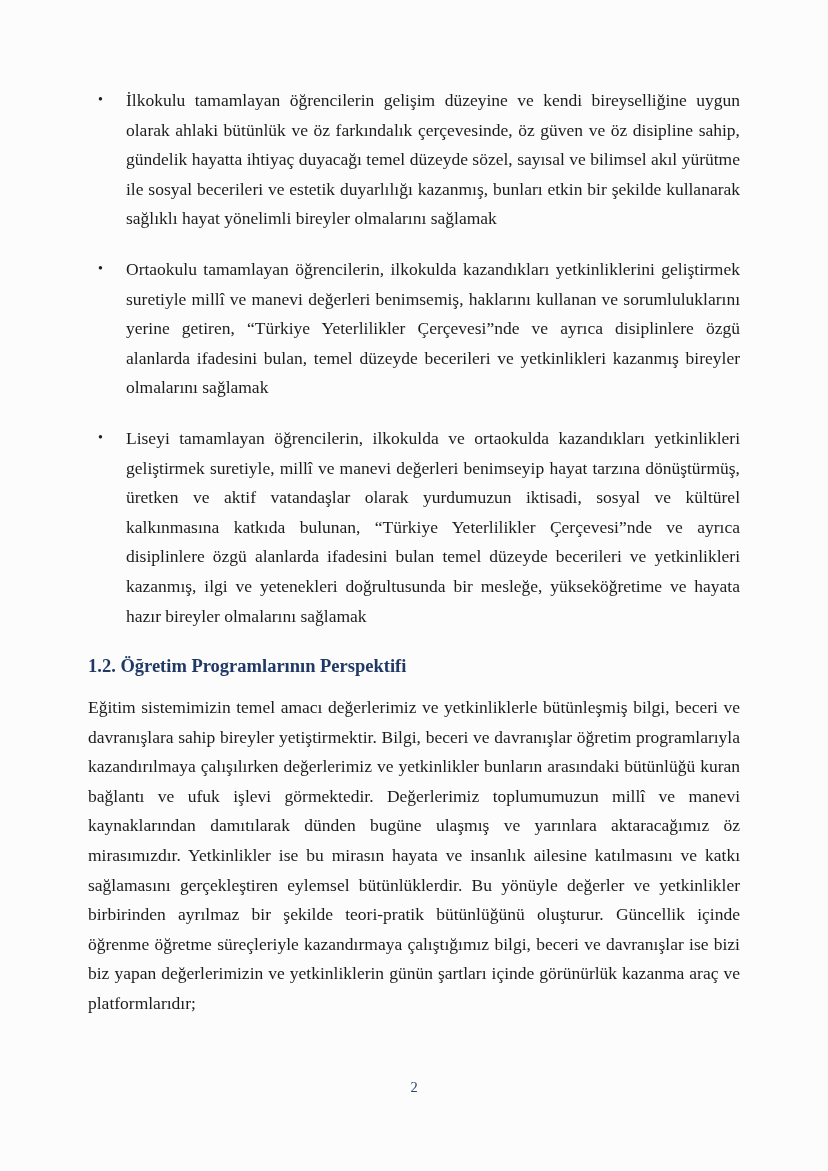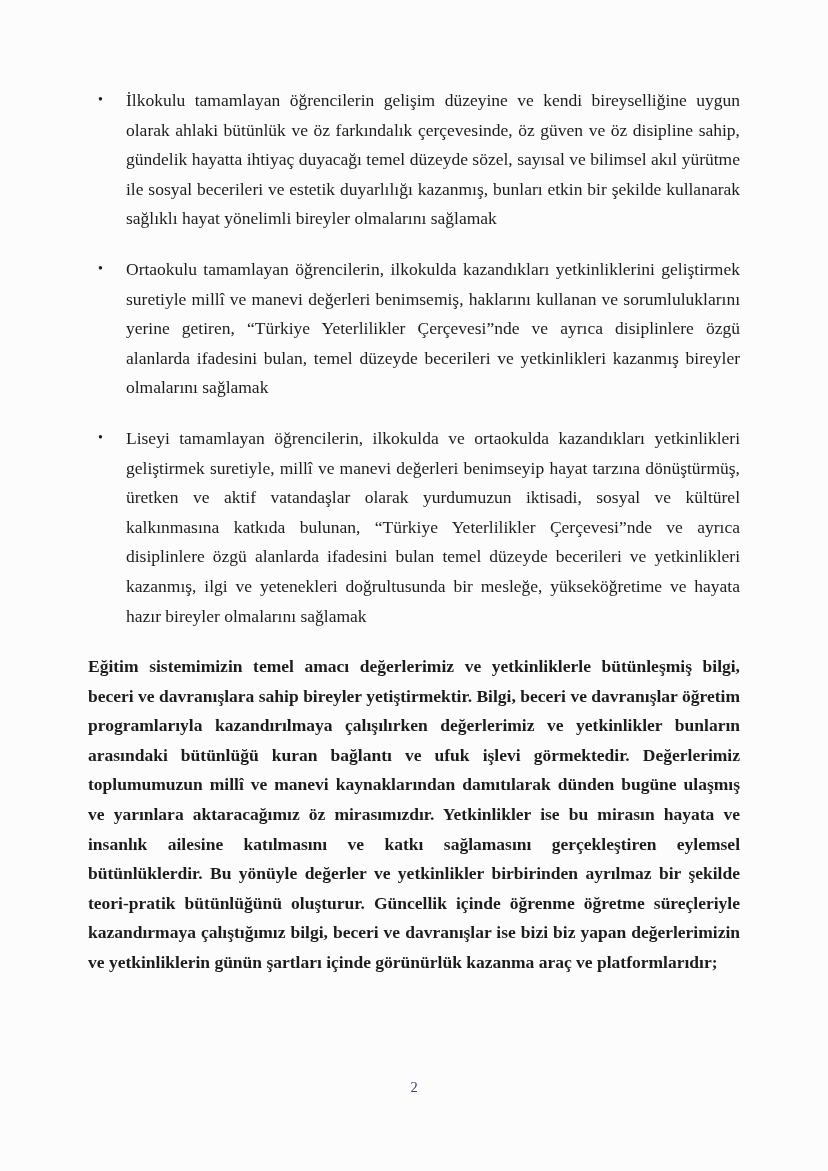--- a/index.html
+++ b/index.html
@@ -49,21 +49,20 @@
   .section-heading {
     color: #1f3864;
     font-size: 18.5px;
     font-weight: bold;
     line-height: 24px;
     margin: 23px 0 15px 0;
   }
   .body-paragraph {
     margin: 0;
     text-align: justify;
-    font-weight: bold;
   }
   .page-number {
     position: absolute;
     left: 0;
     top: 1079px;
     width: 828px;
     text-align: center;
     color: #2e4670;
     font-size: 14.5px;
   }
@@ -82,19 +81,20 @@
       <li class="objective">
         <span class="bullet-marker">•</span>
         <span>Ortaokulu tamamlayan öğrencilerin, ilkokulda kazandıkları yetkinliklerini geliştirmek suretiyle millî ve manevi değerleri benimsemiş, haklarını kullanan ve sorumluluklarını yerine getiren, “Türkiye Yeterlilikler Çerçevesi”nde ve ayrıca disiplinlere özgü alanlarda ifadesini bulan, temel düzeyde becerileri ve yetkinlikleri kazanmış bireyler olmalarını sağlamak</span>
       </li>
       <li class="objective">
         <span class="bullet-marker">•</span>
         <span>Liseyi tamamlayan öğrencilerin, ilkokulda ve ortaokulda kazandıkları yetkinlikleri geliştirmek suretiyle, millî ve manevi değerleri benimseyip hayat tarzına dönüştürmüş, üretken ve aktif vatandaşlar olarak yurdumuzun iktisadi, sosyal ve kültürel kalkınmasına katkıda bulunan, “Türkiye Yeterlilikler Çerçevesi”nde ve ayrıca disiplinlere özgü alanlarda ifadesini bulan temel düzeyde becerileri ve yetkinlikleri kazanmış, ilgi ve yetenekleri doğrultusunda bir mesleğe, yükseköğretime ve hayata hazır bireyler olmalarını sağlamak</span>
       </li>
     </ul>
 
+    <h2 class="section-heading">1.2. Öğretim Programlarının Perspektifi</h2>
 
     <p class="body-paragraph">Eğitim sistemimizin temel amacı değerlerimiz ve yetkinliklerle bütünleşmiş bilgi, beceri ve davranışlara sahip bireyler yetiştirmektir. Bilgi, beceri ve davranışlar öğretim programlarıyla kazandırılmaya çalışılırken değerlerimiz ve yetkinlikler bunların arasındaki bütünlüğü kuran bağlantı ve ufuk işlevi görmektedir. Değerlerimiz toplumumuzun millî ve manevi kaynaklarından damıtılarak dünden bugüne ulaşmış ve yarınlara aktaracağımız öz mirasımızdır. Yetkinlikler ise bu mirasın hayata ve insanlık ailesine katılmasını ve katkı sağlamasını gerçekleştiren eylemsel bütünlüklerdir. Bu yönüyle değerler ve yetkinlikler birbirinden ayrılmaz bir şekilde teori-pratik bütünlüğünü oluşturur. Güncellik içinde öğrenme öğretme süreçleriyle kazandırmaya çalıştığımız bilgi, beceri ve davranışlar ise bizi biz yapan değerlerimizin ve yetkinliklerin günün şartları içinde görünürlük kazanma araç ve platformlarıdır;</p>
 
   </div>
 
   <div class="page-number">2</div>
 </div>
 
 </body></html>

